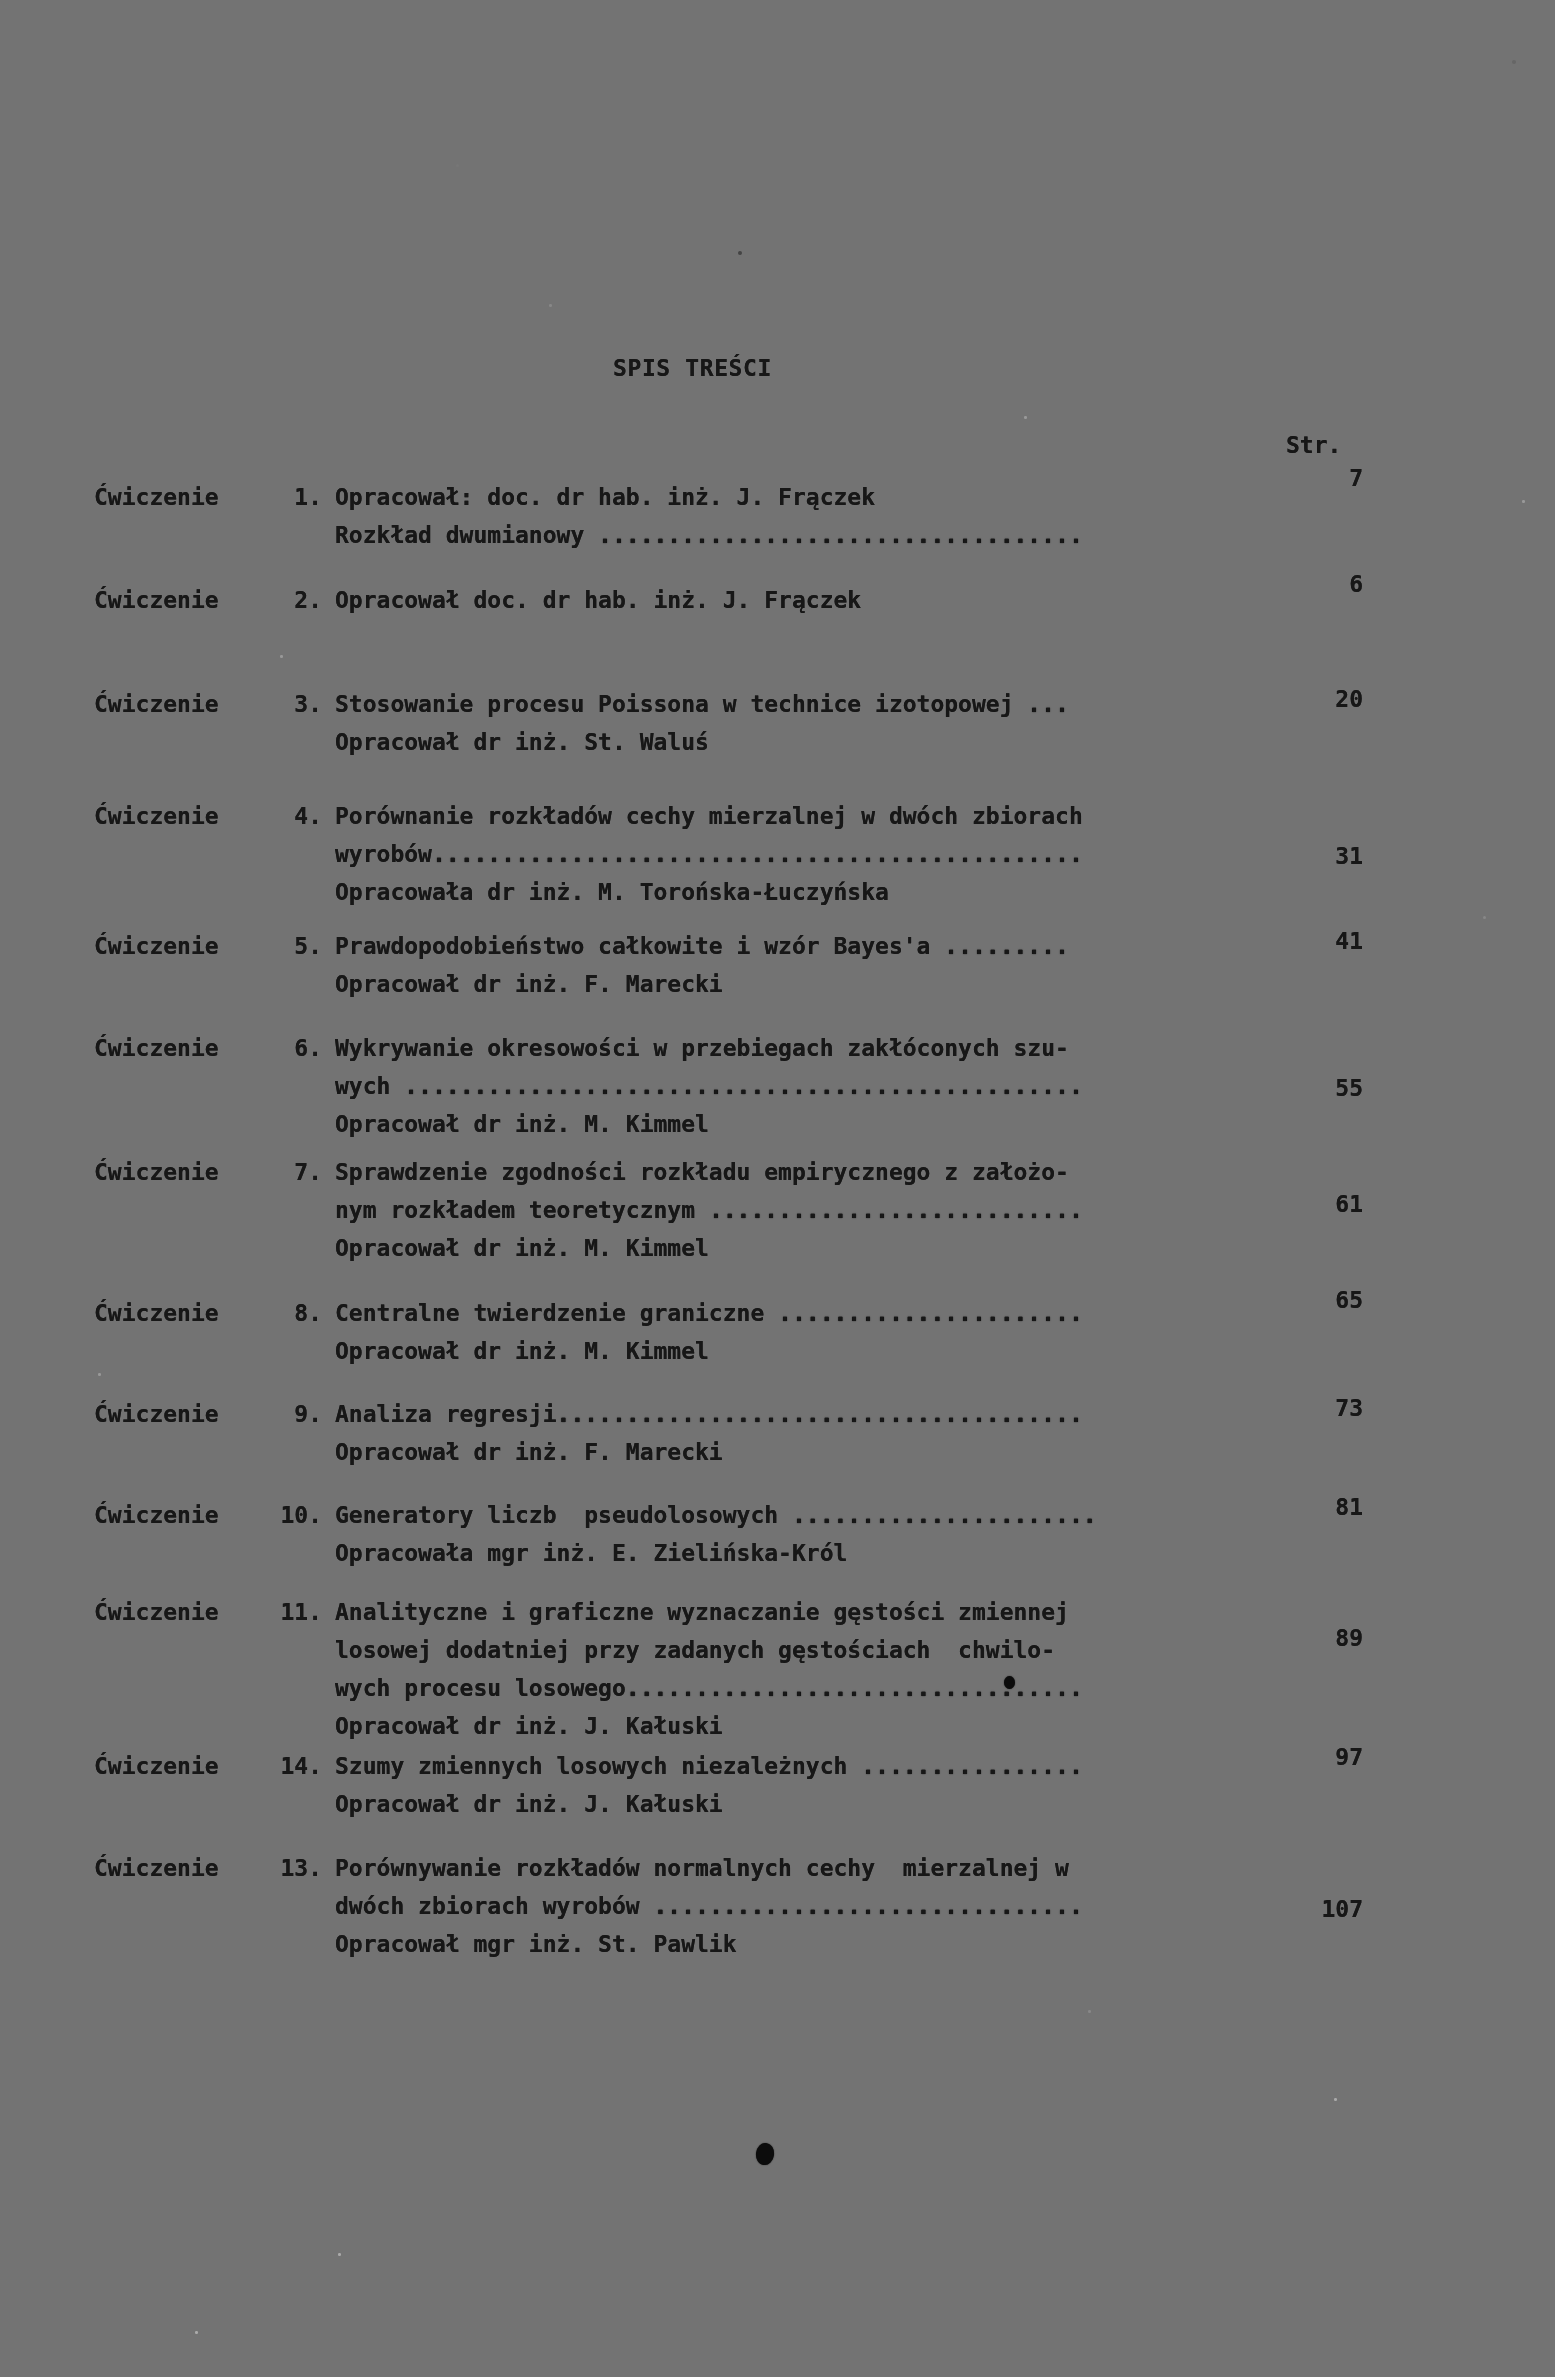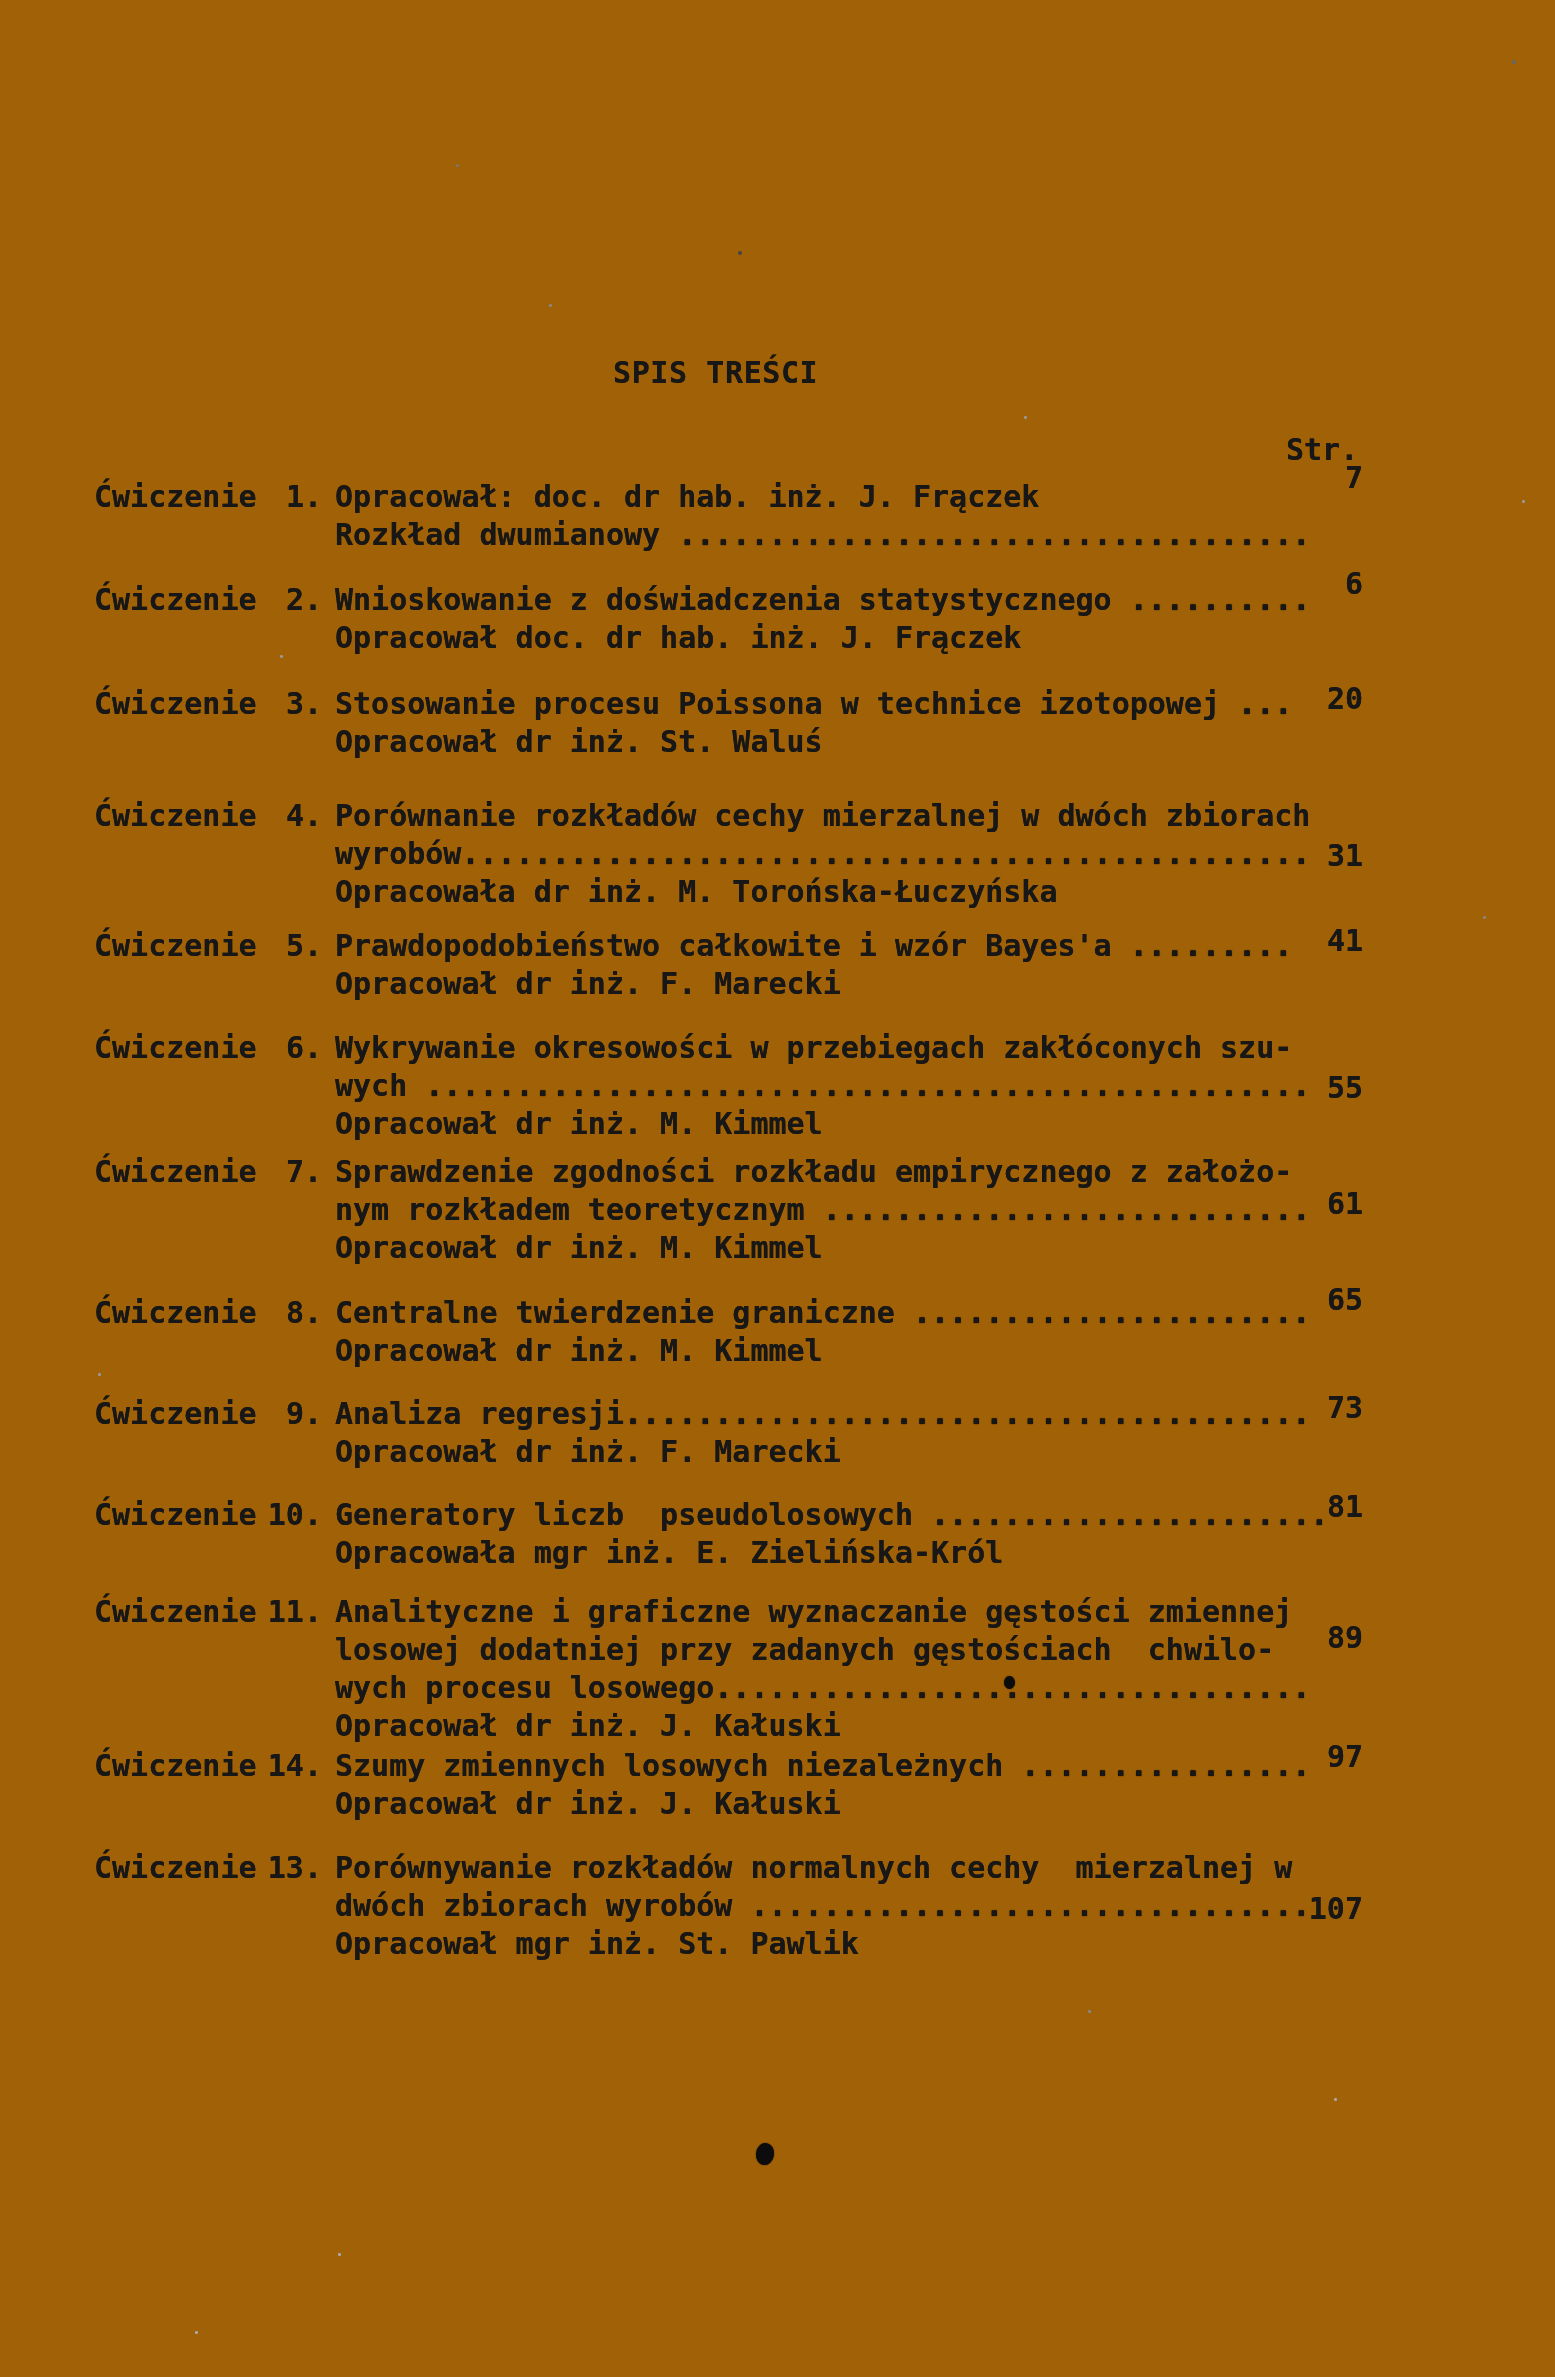--- a/index.html
+++ b/index.html
@@ -1,24 +1,24 @@
 <!DOCTYPE html>
 <html style="font-size:10.4px"><head>
 <meta charset="utf-8">
 <style>
   html,body{margin:0;padding:0;background:#d9d9d6;}
   .scan{
     position:relative;
     width:1556px;height:2377px;
-    background:#a16207;
+    background:#737373;
     overflow:hidden;
     font-family:"DejaVu Sans Mono","Liberation Mono",monospace;
     font-weight:700;
     color:#171717;
-    font-size:30px;
+    font-size:23px;
   }
   .ink{ text-shadow:0 0 0.6px rgba(10,10,10,.75); }
   .doc-title{
     position:absolute;left:613px;top:355px;
     letter-spacing:0.6px;white-space:pre;
   }
   .str-header{
     position:absolute;left:1286px;top:432px;white-space:pre;
   }
   .entry{ position:absolute;left:0;width:1556px; }
@@ -64,21 +64,20 @@
       <div class="line author ink">Opracował: doc. dr hab. inż. J. Frączek</div>
       <div class="line ink"><span>Rozkład dwumianowy </span><span class="dots">...................................</span></div>
     </div>
     <span class="page-num ink" style="top:-19.4px">7</span>
   </div>
 
   <div class="entry" style="top:581px">
     <span class="lbl ink">Ćwiczenie</span>
     <span class="num ink">2.</span>
     <div class="content">
-      <div class="line ink"><span>Wnioskowanie z doświadczenia statystycznego </span><span class="dots">..........</span></div>
       <div class="line author ink">Opracował doc. dr hab. inż. J. Frączek</div>
     </div>
     <span class="page-num ink" style="top:-16px">6</span>
   </div>
 
   <div class="entry" style="top:685px">
     <span class="lbl ink">Ćwiczenie</span>
     <span class="num ink">3.</span>
     <div class="content">
       <div class="line ink"><span>Stosowanie procesu Poissona w technice izotopowej </span><span class="dots">...</span></div>

